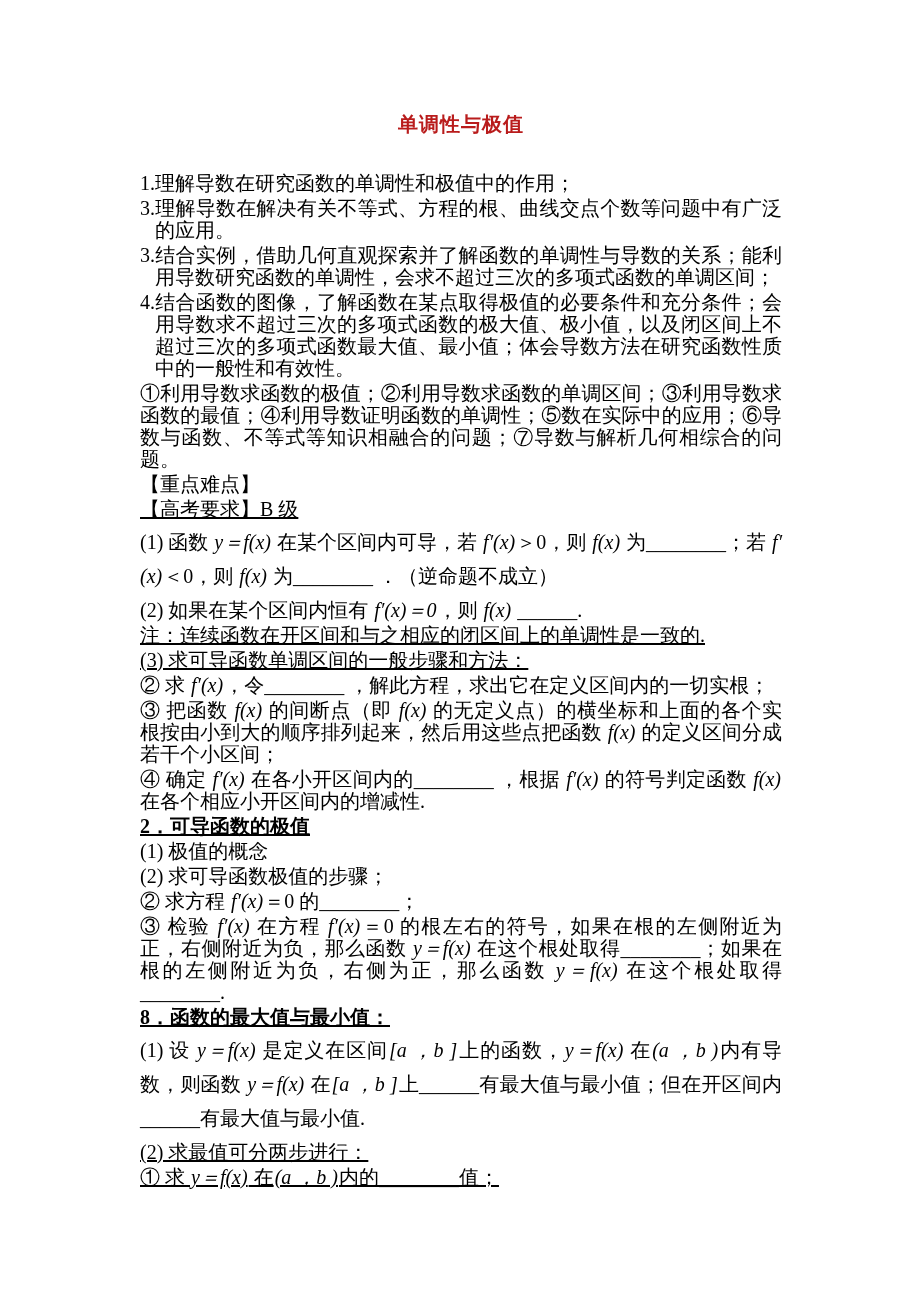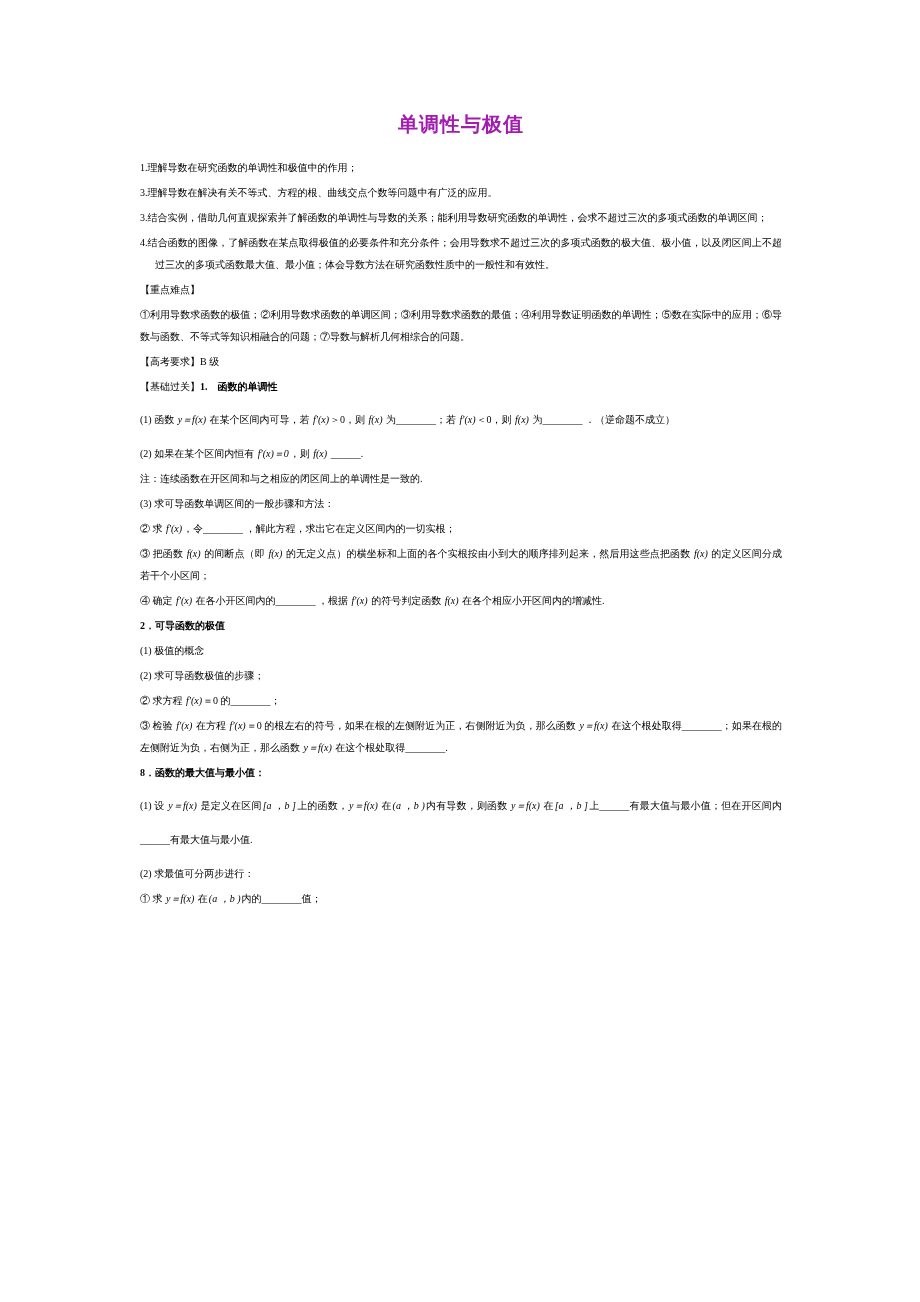--- a/index.html
+++ b/index.html
@@ -15,69 +15,69 @@
     color: #000000;
     overflow: hidden;
   }
   .page {
     box-sizing: border-box;
     width: 920px;
     min-height: 1302px;
     padding: 112px 138px 40px 140px;
   }
   .doc-title {
-    margin: 0 0 21px 0;
+    margin: 0 0 36px 0;
     text-align: center;
     font-size: 20px;
     line-height: 24px;
     font-weight: bold;
     font-family: "Liberation Sans", "DejaVu Sans", sans-serif;
-    color: #a21caf;
+    color: #b91c1c;
     letter-spacing: 1px;
   }
   .body-text p {
     margin: 0 0 3px 0;
-    font-size: 10px;
+    font-size: 20px;
     line-height: 22px;
     text-align: justify;
   }
   .body-text p.hang {
     padding-left: 15px;
     text-indent: -15px;
   }
   .body-text p.sp {
     line-height: 34px;
     margin: 5px 0 6px 0;
   }
   .body-text p.b, .b {
     font-weight: bold;
   }
   .body-text p.mt {
     margin-top: 0;
+    text-decoration: underline;
   }
   .m {
     font-style: italic;
     font-family: "Liberation Serif", "DejaVu Serif", serif;
     padding: 0 1px;
   }
 </style>
 </head>
 <body>
 
 <div class="page">
   <h1 class="doc-title">单调性与极值</h1>
   <div class="body-text">
       <p class="hang">1.理解导数在研究函数的单调性和极值中的作用；</p>
       <p class="hang">3.理解导数在解决有关不等式、方程的根、曲线交点个数等问题中有广泛的应用。</p>
       <p class="hang">3.结合实例，借助几何直观探索并了解函数的单调性与导数的关系；能利用导数研究函数的单调性，会求不超过三次的多项式函数的单调区间；</p>
       <p class="hang">4.结合函数的图像，了解函数在某点取得极值的必要条件和充分条件；会用导数求不超过三次的多项式函数的极大值、极小值，以及闭区间上不超过三次的多项式函数最大值、最小值；体会导数方法在研究函数性质中的一般性和有效性。</p>
+      <p>①利用导数求函数的极值；②利用导数求函数的单调区间；③利用导数求函数的最值；④利用导数证明函数的单调性；⑤数在实际中的应用；⑥导数与函数、不等式等知识相融合的问题；⑦导数与解析几何相综合的问题。</p>
       <p>【重点难点】</p>
-      <p>①利用导数求函数的极值；②利用导数求函数的单调区间；③利用导数求函数的最值；④利用导数证明函数的单调性；⑤数在实际中的应用；⑥导数与函数、不等式等知识相融合的问题；⑦导数与解析几何相综合的问题。</p>
       <p class="mt">【高考要求】B 级</p>
-      <p class="mt">【基础过关】<span class="b">1.　函数的单调性</span></p>
       <p class="sp">(1) 函数 <span class="m">y＝f(x)</span> 在某个区间内可导，若 <span class="m">f′(x)</span>＞0，则 <span class="m">f(x)</span> 为________；若 <span class="m">f′(x)</span>＜0，则 <span class="m">f(x)</span> 为________ ．（逆命题不成立）</p>
       <p>(2) 如果在某个区间内恒有 <span class="m">f′(x)＝0</span>，则 <span class="m">f(x)</span> ______.</p>
       <p class="mt">注：连续函数在开区间和与之相应的闭区间上的单调性是一致的.</p>
       <p class="mt">(3) 求可导函数单调区间的一般步骤和方法：</p>
       <p>② 求 <span class="m">f′(x)</span>，令________ ，解此方程，求出它在定义区间内的一切实根；</p>
       <p>③ 把函数 <span class="m">f(x)</span> 的间断点（即 <span class="m">f(x)</span> 的无定义点）的横坐标和上面的各个实根按由小到大的顺序排列起来，然后用这些点把函数 <span class="m">f(x)</span> 的定义区间分成若干个小区间；</p>
       <p>④ 确定 <span class="m">f′(x)</span> 在各小开区间内的________ ，根据 <span class="m">f′(x)</span> 的符号判定函数 <span class="m">f(x)</span> 在各个相应小开区间内的增减性.</p>
       <p class="b mt">2．可导函数的极值</p>
       <p>(1) 极值的概念</p>
       <p>(2) 求可导函数极值的步骤；</p>

